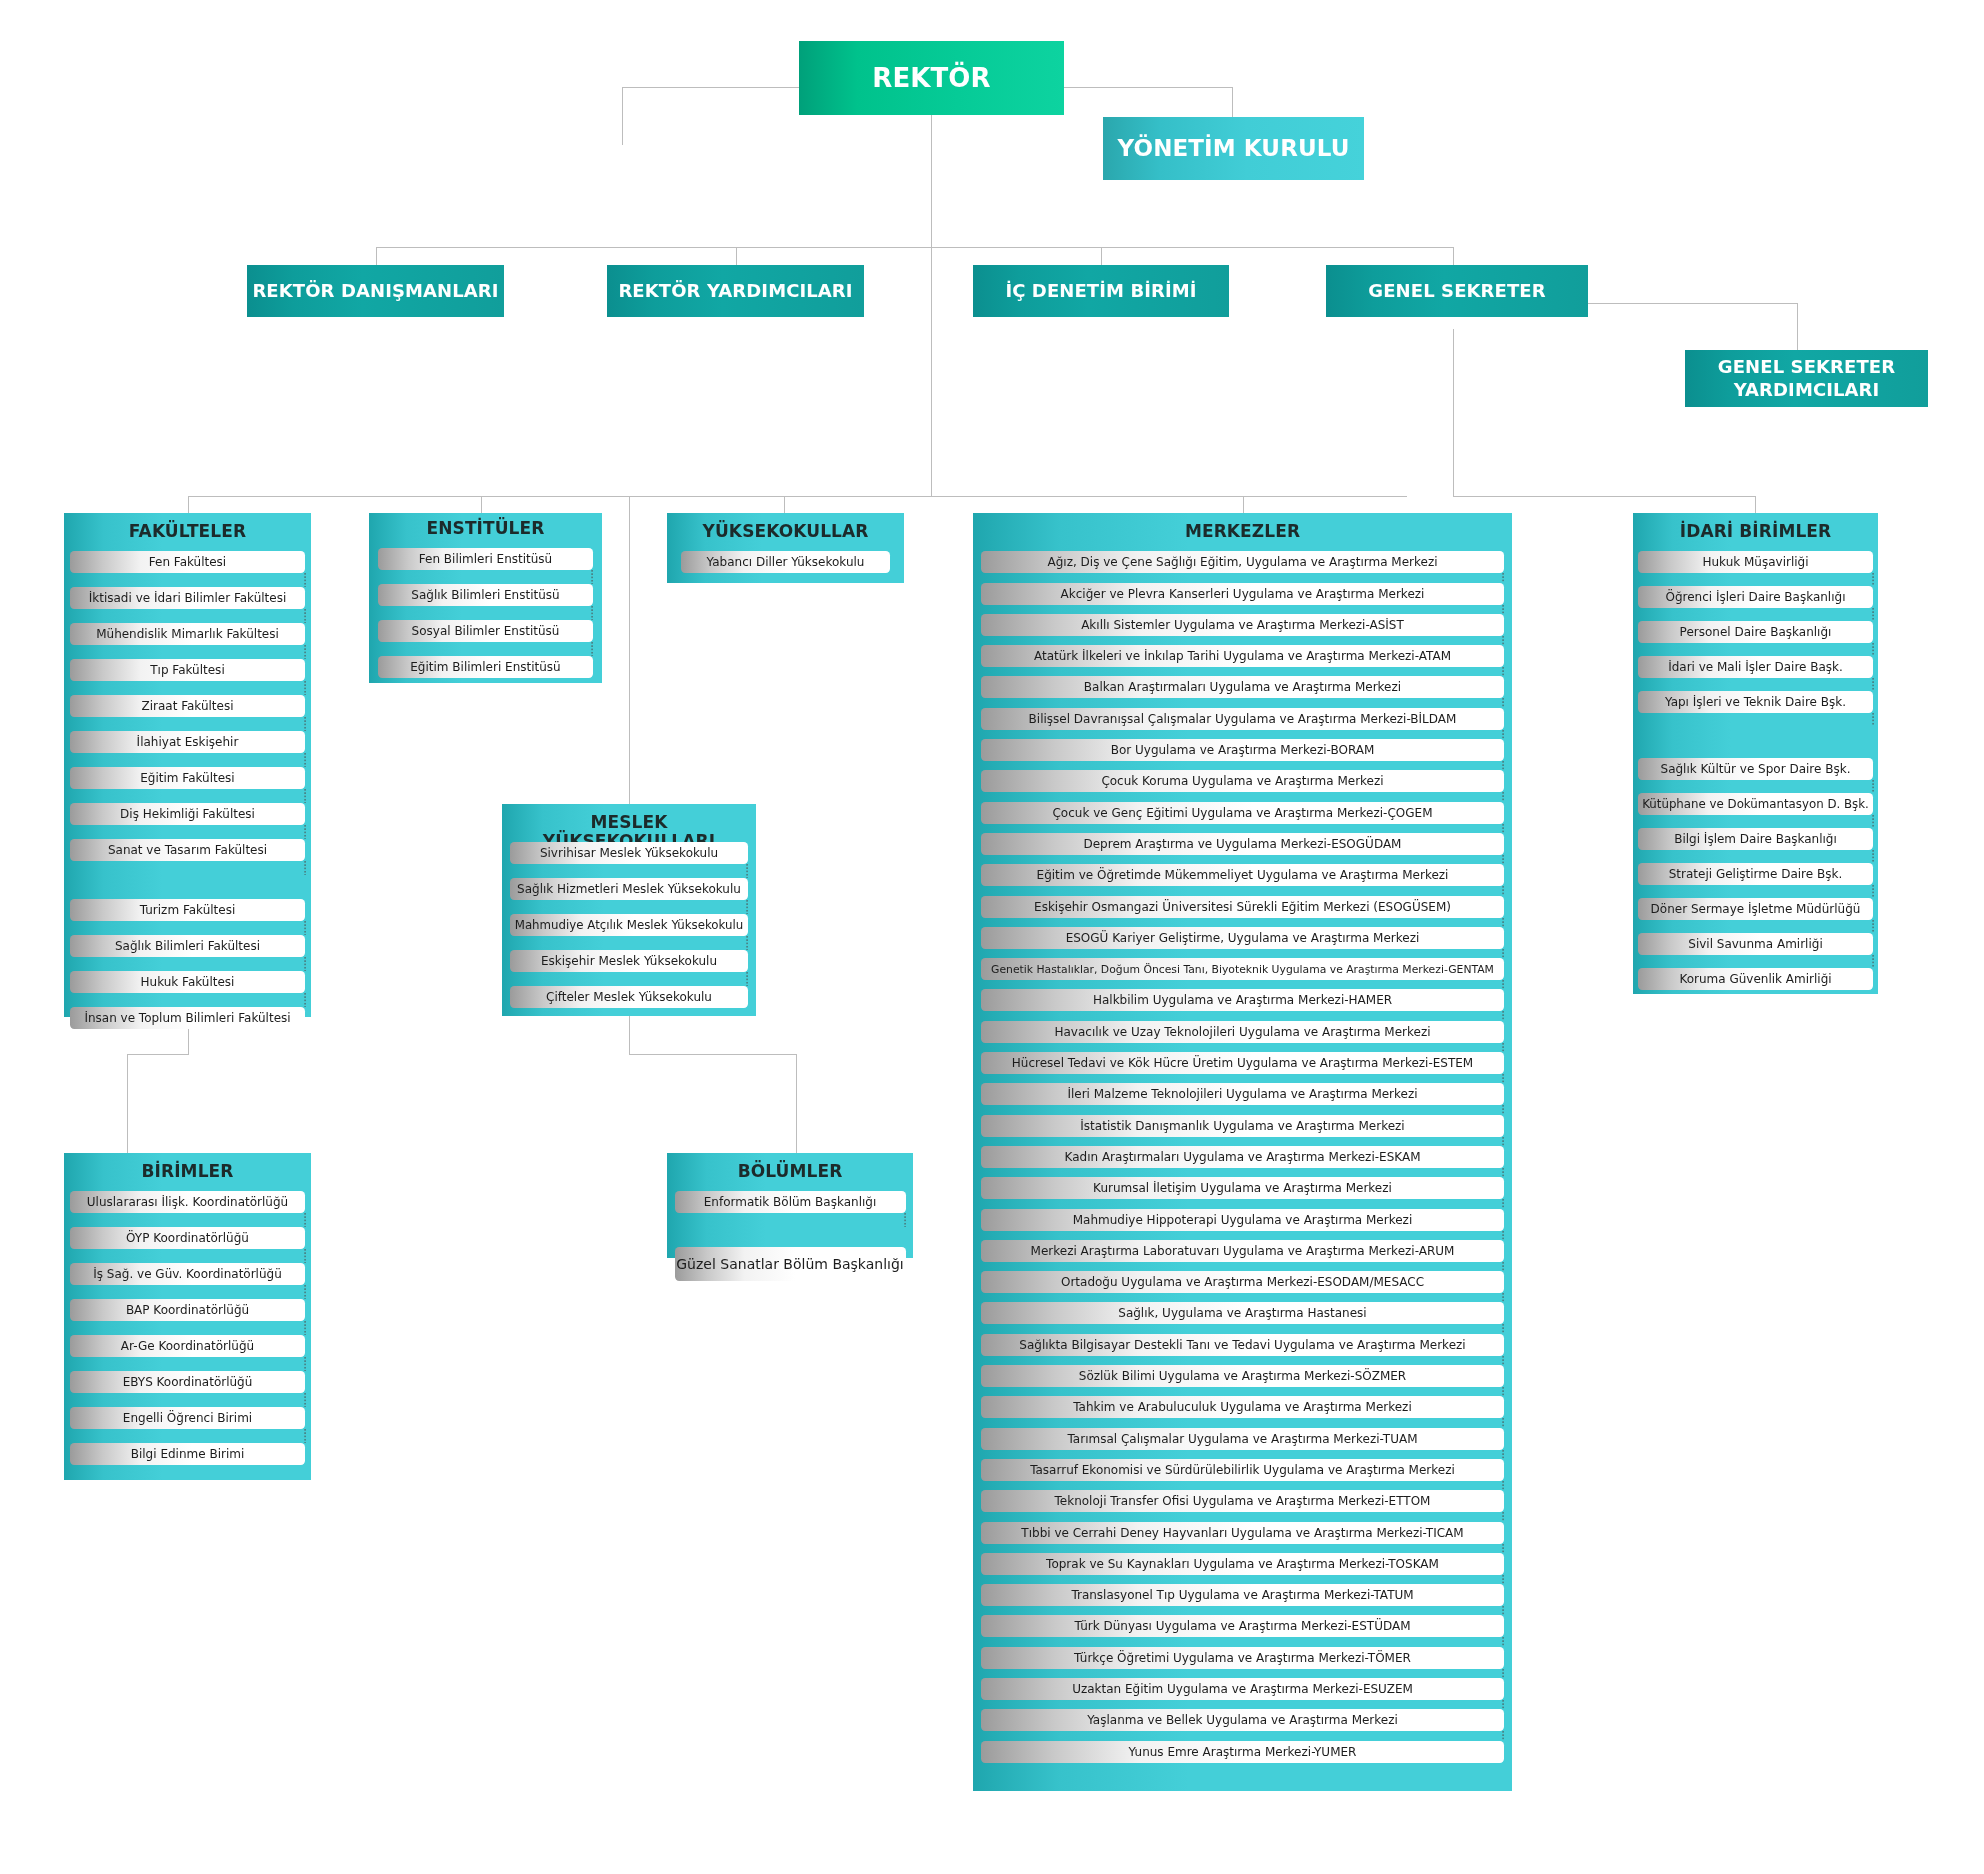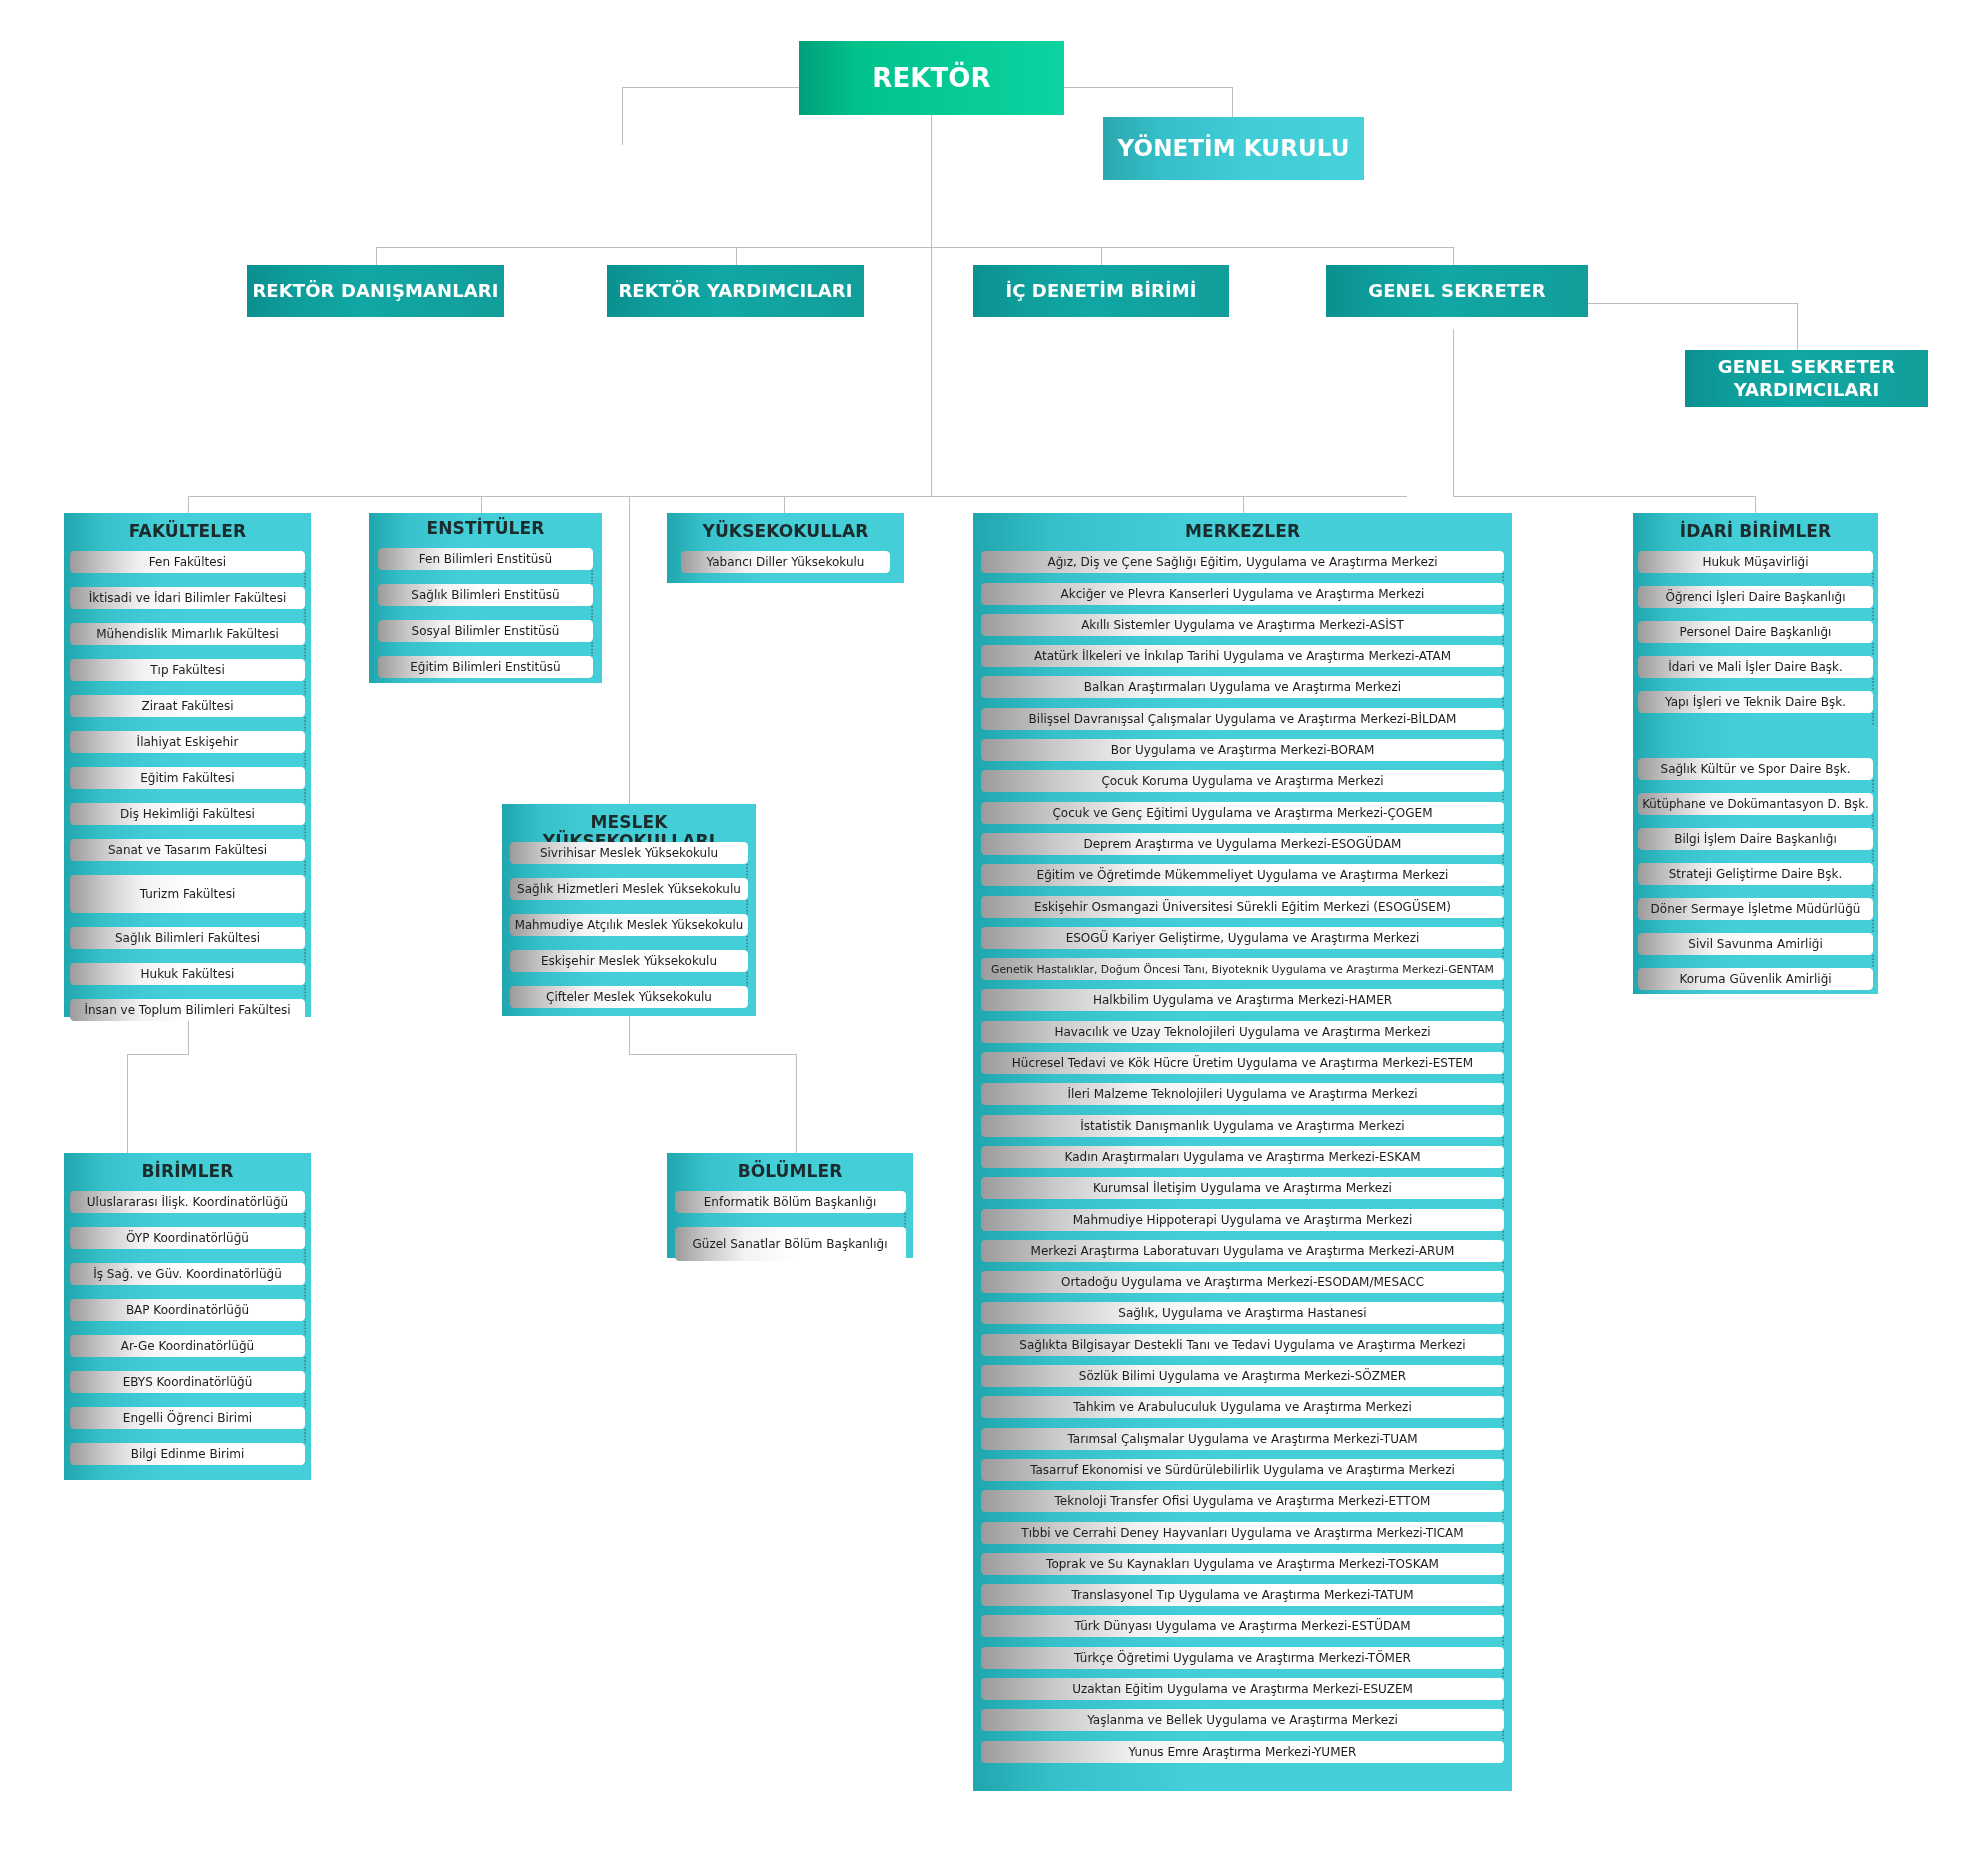--- a/index.html
+++ b/index.html
@@ -188,21 +188,21 @@
         </div>
         <div class="tick" style="height: 14px; position: relative; margin: 0px auto;"></div>
         <div class="pill" style="height: 22px; font-size: 12px;">
           <span>Diş Hekimliği Fakültesi</span>
         </div>
         <div class="tick" style="height: 14px; position: relative; margin: 0px auto;"></div>
         <div class="pill" style="height: 22px; font-size: 12px;">
           <span>Sanat ve Tasarım Fakültesi</span>
         </div>
         <div class="tick" style="height: 14px; position: relative; margin: 0px auto;"></div>
-        <div class="pill" style="height: 38px; font-size: 12px;">
+        <div class="pill" style="height: 22px; font-size: 12px; margin-top: 24px;">
           <span>Turizm Fakültesi</span>
         </div>
         <div class="tick" style="height: 14px; position: relative; margin: 0px auto;"></div>
         <div class="pill" style="height: 22px; font-size: 12px;">
           <span>Sağlık Bilimleri Fakültesi</span>
         </div>
         <div class="tick" style="height: 14px; position: relative; margin: 0px auto;"></div>
         <div class="pill" style="height: 22px; font-size: 12px;">
           <span>Hukuk Fakültesi</span>
         </div>
@@ -305,21 +305,21 @@
       </div>
   </div>
 
   <div class="panel" style="left:667px;top:1153px;width:246px;height:105px;">
     <div class="panel-title" style="font-size:17px;padding-top:9.3px;height:29px;">BÖLÜMLER</div>
     <div class="panel-items" style="padding:0 7.5px;">
         <div class="pill" style="height: 22px; font-size: 12px;">
           <span>Enformatik Bölüm Başkanlığı</span>
         </div>
         <div class="tick" style="height: 14px; position: relative; margin: 0px auto;"></div>
-        <div class="pill" style="height: 34px; font-size: 12px;">
+        <div class="pill" style="height: 34px; font-size: 14px; margin-top: 20px;">
           <span>Güzel Sanatlar Bölüm Başkanlığı</span>
         </div>
       </div>
   </div>
 
   <div class="panel" style="left:973px;top:513px;width:539px;height:1278px;">
     <div class="panel-title" style="font-size:17px;padding-top:9.3px;height:29px;">MERKEZLER</div>
     <div class="panel-items" style="padding:0 8.4px;">
         <div class="pill" style="height: 22px; font-size: 12px;">
           <span>Ağız, Diş ve Çene Sağlığı Eğitim, Uygulama ve Araştırma Merkezi</span>

